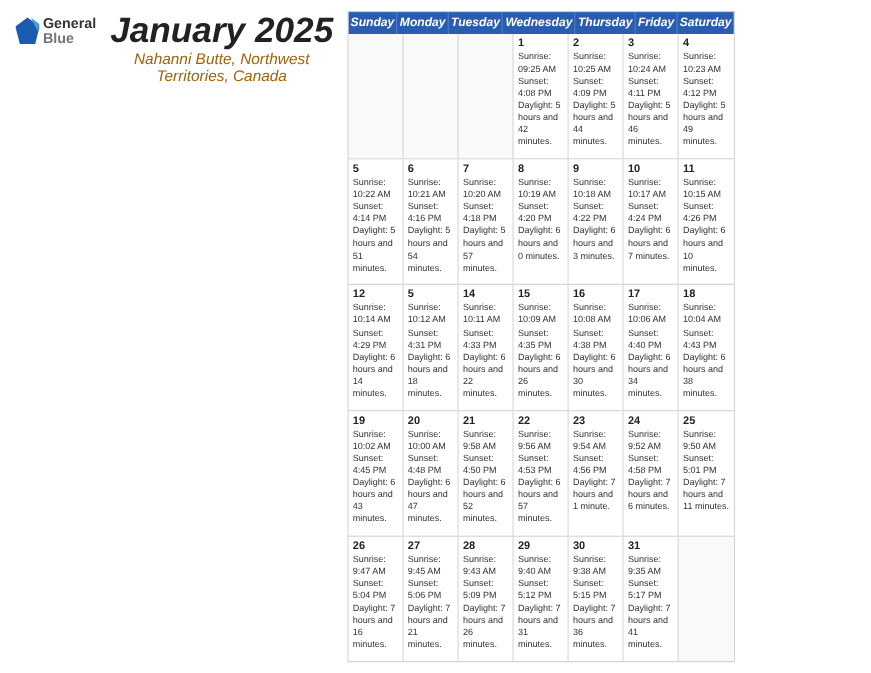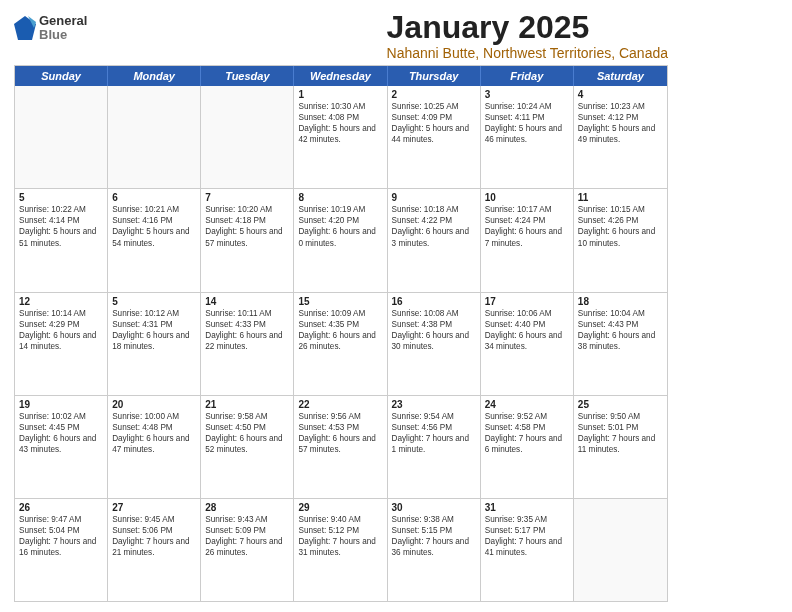--- a/index.html
+++ b/index.html
@@ -8,21 +8,21 @@
       height: 612px;
       font-family: Arial, sans-serif;
       background: #fff;
       overflow: hidden;
     }
     .page {
       width: 682px;
       height: 612px;
       padding: 10px 14px;
       display: flex;
-      flex-direction: column;
+      flex-direction: row;
     }
     .header {
       display: flex;
       align-items: flex-start;
       justify-content: space-between;
       margin-bottom: 4px;
     }
     .logo {
       display: flex;
       align-items: center;
@@ -37,21 +37,22 @@
     }
     .logo-text .general { color: #333; }
     .logo-text .blue { color: #737373; }
     .logo-icon {
       width: 22px;
       height: 28px;
       margin-right: 3px;
       position: relative;
     }
     .title-block {
-      text-align: left;
+      text-align: center;
+      font-style: italic;
     }
     .title-block h1 {
       font-size: 32px;
       font-weight: bold;
       color: #222;
       line-height: 1.1;
     }
     .title-block h2 {
       font-size: 14px;
       font-weight: normal;
@@ -143,21 +144,21 @@
         <div class="cal-header-cell">Friday</div>
         <div class="cal-header-cell">Saturday</div>
       </div>
     <div class="cal-body">
     <div class="cal-row">
           <div class="cal-cell empty"></div>
           <div class="cal-cell empty"></div>
           <div class="cal-cell empty"></div>
           <div class="cal-cell">
             <span class="day-num">1</span>
-            <div class="info">Sunrise: 10:30 AM
+            <div class="info">Sunrise: 09:25 AM
 Sunset: 4:08 PM
 Daylight: 5 hours and 42 minutes.</div>
           </div>
           <div class="cal-cell">
             <span class="day-num">2</span>
             <div class="info">Sunrise: 10:25 AM
 Sunset: 4:09 PM
 Daylight: 5 hours and 44 minutes.</div>
           </div>
           <div class="cal-cell">

